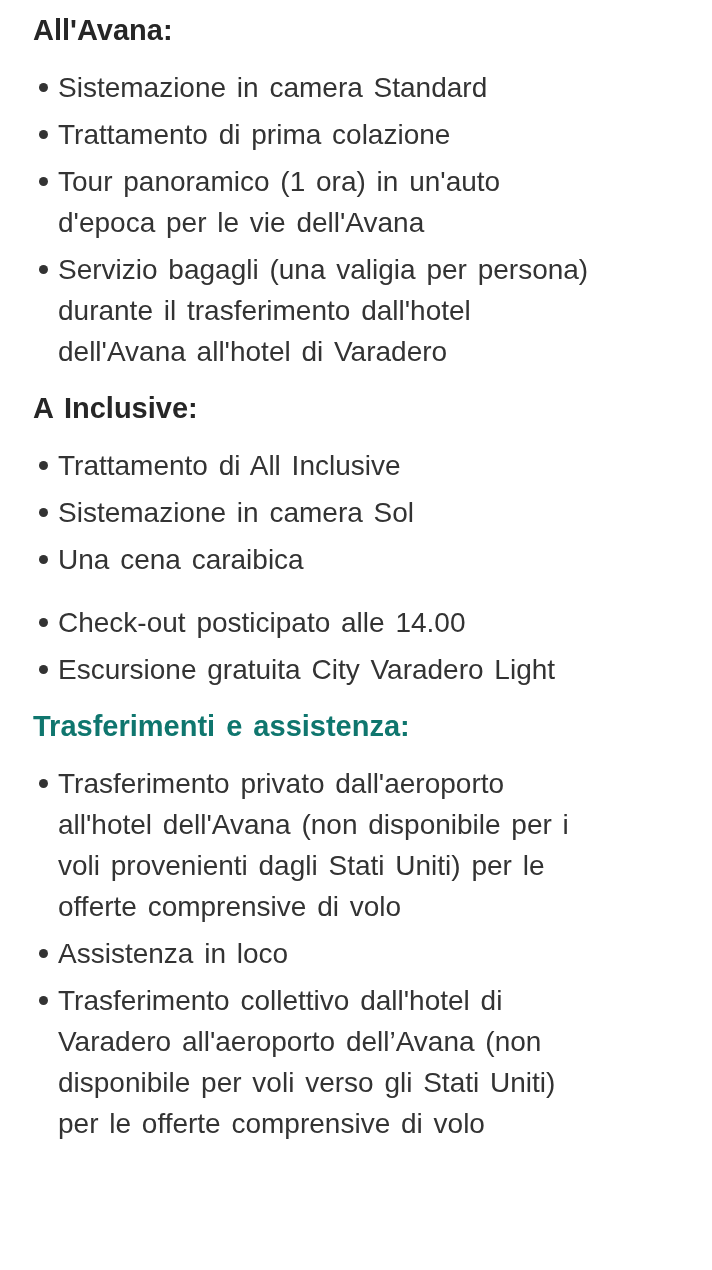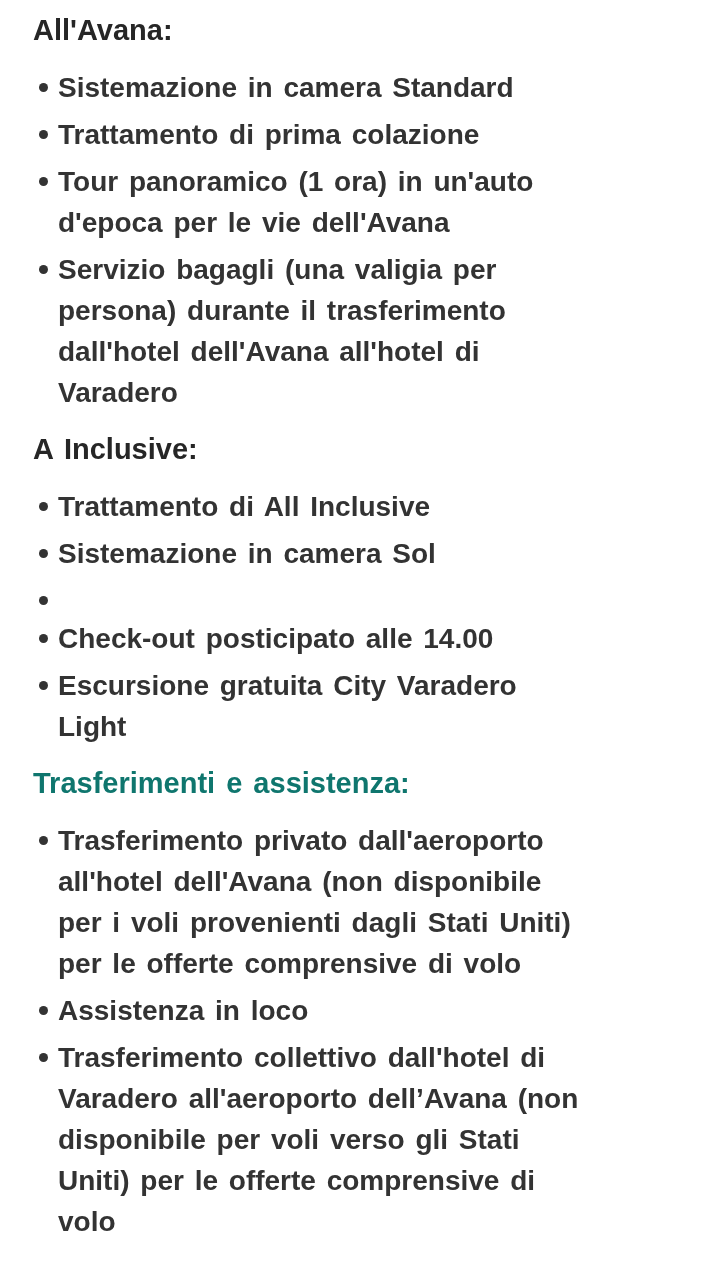--- a/index.html
+++ b/index.html
@@ -29,24 +29,23 @@
     font-size: 29px;
     line-height: 41px;
     font-weight: 700;
     color: #262626;
   }
 
   ul.benefits {
     list-style: none;
     margin: 16px 0;
     padding: 0;
-    font-weight: bold;
   }
 
-  ul.benefits.gap-list { margin-top: 44px; }
+  ul.benefits.gap-list { margin-top: 22px; }
 
   li.benefit {
     position: relative;
     padding-left: 25px;
     margin: 0 0 6px 0;
   }
 
   .dot {
     position: absolute;
     left: 6px;
@@ -98,20 +97,21 @@
     <span>Trattamento di All Inclusive</span>
   </li>
 
   <li class="benefit">
     <span class="dot" style="background: rgb(51, 51, 51);"></span>
     <span>Sistemazione in camera Sol</span>
   </li>
 
   <li class="benefit">
     <span class="dot" style="background: rgb(51, 51, 51);"></span>
+    <span>Una cena caraibica</span>
   </li>
 </ul>
 
   <ul class="benefits gap-list">
   <li class="benefit">
     <span class="dot" style="background: rgb(51, 51, 51);"></span>
     <span>Check-out posticipato alle 14.00</span>
   </li>
 
   <li class="benefit">

